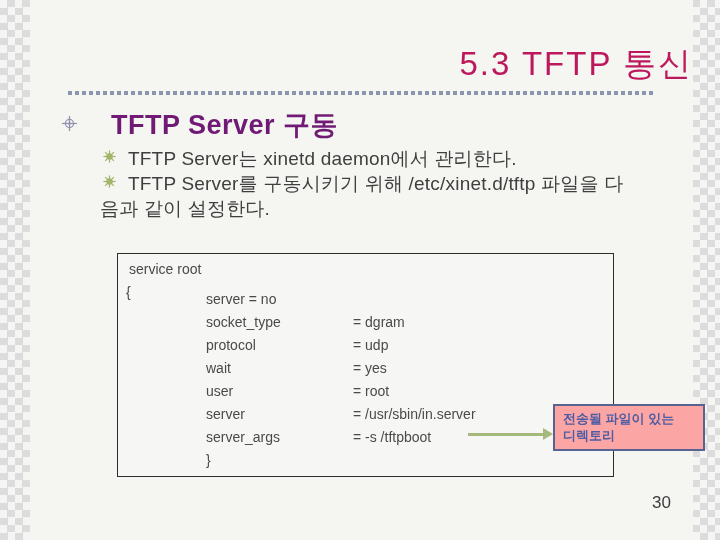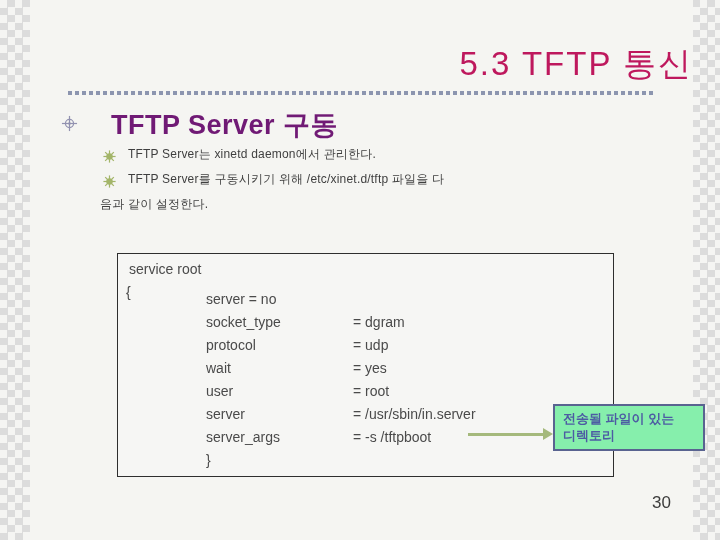--- a/index.html
+++ b/index.html
@@ -34,21 +34,21 @@
   .heading-text {
     position: absolute; left: 100px; top: 107px;
     font-size: 27px; font-weight: bold; color: #701a75;
     letter-spacing: 0.5px; white-space: nowrap; margin-left: 11px;
   }
 
   .bullet-icon { position: absolute; width: 13px; height: 13px; }
   .bullet-icon.b1 { left: 103px; top: 149px; }
   .bullet-icon.b2 { left: 103px; top: 174px; }
   .bullet-text {
-    position: absolute; font-size: 12px; color: #3f3f3f;
+    position: absolute; font-size: 19px; color: #3f3f3f;
     white-space: nowrap; letter-spacing: 0.2px;
   }
   .bullet-text.t1 { left: 128px; top: 146px; }
   .bullet-text.t2 { left: 128px; top: 171px; }
   .bullet-text.t3 { left: 100px; top: 196px; }
 
   .code-box {
     position: absolute; left: 117px; top: 253px;
     width: 497px; height: 224px;
     border: 1px solid #2e2e2e; background: #f6f6f4;
@@ -71,21 +71,21 @@
     position: absolute; left: 543px; top: 428px;
     width: 0; height: 0;
     border-left: 10px solid #a5b97c;
     border-top: 6px solid rgba(0,0,0,0);
     border-bottom: 6px solid rgba(0,0,0,0);
   }
 
   .callout {
     position: absolute; left: 553px; top: 404px;
     width: 152px; height: 47px; box-sizing: border-box;
-    border: 2px solid #596390; background: #86efac;
+    border: 2px solid #596390; background: #fca5a5;
     z-index: 5; padding: 4px 0 0 8px;
   }
   .callout-line {
     font-size: 13px; font-weight: bold; color: #4d5ca3;
     line-height: 17px; white-space: nowrap;
   }
 
   .page-number {
     position: absolute; left: 652px; top: 493px;
     font-size: 17px; color: #3c3c3c;

